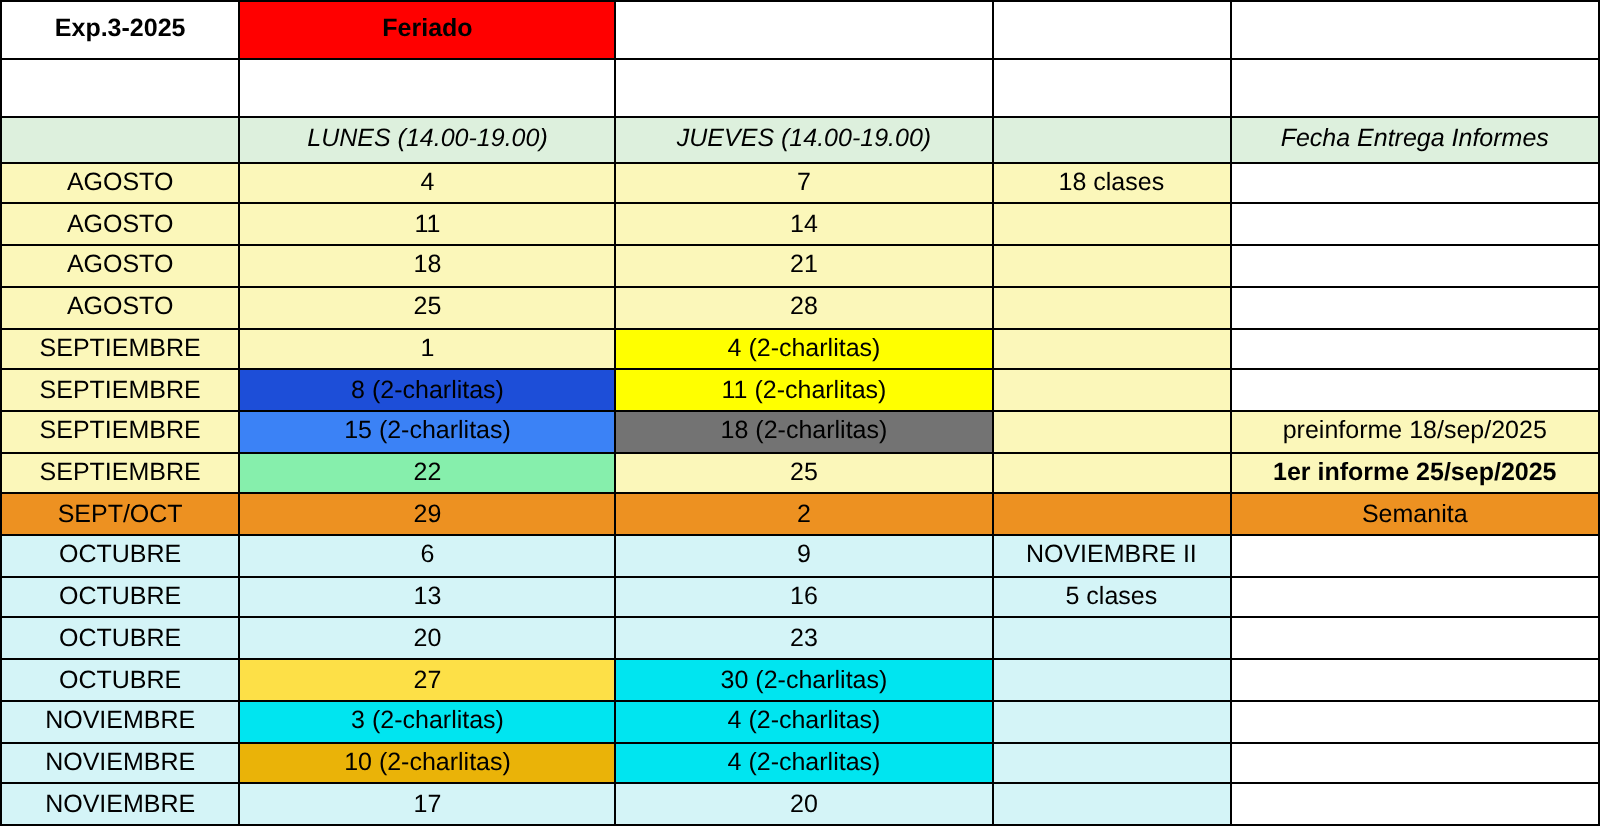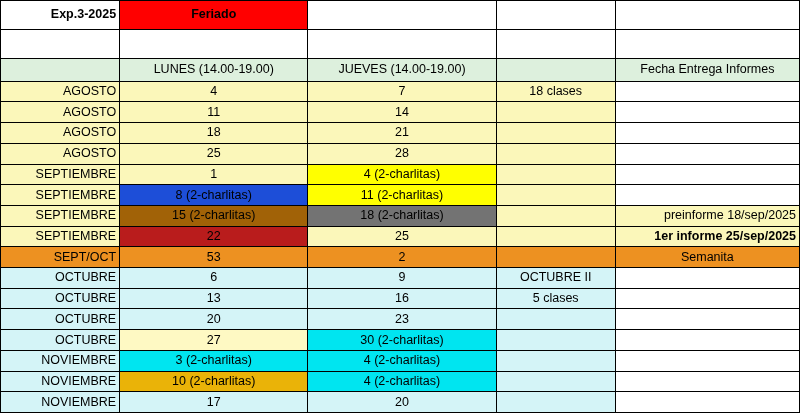--- a/index.html
+++ b/index.html
@@ -27,30 +27,30 @@
     line-height: 17px;
     overflow: hidden;
     white-space: nowrap;
   }
   col.c-month { width: 119px; }
   col.c-lunes { width: 188px; }
   col.c-jueves { width: 188px; }
   col.c-prac  { width: 119px; }
   col.c-info  { width: 184px; }
 
-  .al { text-align: right; }
+  .al { text-align: center; }
   .ac { text-align: center; }
   .bold { font-weight: bold; }
   .big { font-size: 15px; font-weight: bold; }
   .hdr { font-size: 12.5px; }
 
   
   tr.r-title td { height: 27px; }
   tr.r-blank td { height: 27px; }
-  tr.r-head  td { height: 21px; }
+  tr.r-head  td { height: 21px; font-style: italic; }
 </style>
 </head>
 <body>
 
 <table class="sheet">
   <colgroup>
     <col class="c-month">
       <col class="c-lunes">
       <col class="c-jueves">
       <col class="c-prac">
@@ -116,63 +116,63 @@
     </tr>
     <tr>
       <td class="al" style="background:#fbf7ba">SEPTIEMBRE</td>
       <td class="ac" style="background:#1d4ed8">8 (2-charlitas)</td>
       <td class="ac" style="background:#ffff00">11 (2-charlitas)</td>
       <td class="ac" style="background:#fbf7ba"></td>
       <td class="ac" style="background:#ffffff"></td>
     </tr>
     <tr>
       <td class="al" style="background:#fbf7ba">SEPTIEMBRE</td>
-      <td class="ac" style="background:#a16207">15 (2-charlitas)</td>
+      <td class="ac" style="background:#3b82f6">15 (2-charlitas)</td>
       <td class="ac" style="background:#737373">18 (2-charlitas)</td>
       <td class="ac" style="background:#fbf7ba"></td>
       <td class="al" style="background:#fbf7ba">preinforme 18/sep/2025</td>
     </tr>
     <tr>
       <td class="al" style="background:#fbf7ba">SEPTIEMBRE</td>
-      <td class="ac" style="background:#b91c1c">22</td>
+      <td class="ac" style="background:#86efac">22</td>
       <td class="ac" style="background:#fbf7ba">25</td>
       <td class="ac" style="background:#fbf7ba"></td>
       <td class="al bold" style="background:#fbf7ba">1er informe 25/sep/2025</td>
     </tr>
     <tr>
       <td class="al" style="background:#ed9121">SEPT/OCT</td>
-      <td class="ac" style="background:#ed9121">53</td>
+      <td class="ac" style="background:#ed9121">29</td>
       <td class="ac" style="background:#ed9121">2</td>
       <td class="ac" style="background:#ed9121"></td>
       <td class="ac" style="background:#ed9121">Semanita</td>
     </tr>
     <tr>
       <td class="al" style="background:#d4f4f7">OCTUBRE</td>
       <td class="ac" style="background:#d4f4f7">6</td>
       <td class="ac" style="background:#d4f4f7">9</td>
-      <td class="ac" style="background:#d4f4f7">OCTUBRE II</td>
+      <td class="ac" style="background:#d4f4f7">NOVIEMBRE II</td>
       <td class="ac" style="background:#ffffff"></td>
     </tr>
     <tr>
       <td class="al" style="background:#d4f4f7">OCTUBRE</td>
       <td class="ac" style="background:#d4f4f7">13</td>
       <td class="ac" style="background:#d4f4f7">16</td>
       <td class="ac" style="background:#d4f4f7">5 clases</td>
       <td class="ac" style="background:#ffffff"></td>
     </tr>
     <tr>
       <td class="al" style="background:#d4f4f7">OCTUBRE</td>
       <td class="ac" style="background:#d4f4f7">20</td>
       <td class="ac" style="background:#d4f4f7">23</td>
       <td class="ac" style="background:#d4f4f7"></td>
       <td class="ac" style="background:#ffffff"></td>
     </tr>
     <tr>
       <td class="al" style="background:#d4f4f7">OCTUBRE</td>
-      <td class="ac" style="background:#fef9c3">27</td>
+      <td class="ac" style="background:#fde047">27</td>
       <td class="ac" style="background:#00e5f0">30 (2-charlitas)</td>
       <td class="ac" style="background:#d4f4f7"></td>
       <td class="ac" style="background:#ffffff"></td>
     </tr>
     <tr>
       <td class="al" style="background:#d4f4f7">NOVIEMBRE</td>
       <td class="ac" style="background:#00e5f0">3 (2-charlitas)</td>
       <td class="ac" style="background:#00e5f0">4 (2-charlitas)</td>
       <td class="ac" style="background:#d4f4f7"></td>
       <td class="ac" style="background:#ffffff"></td>

